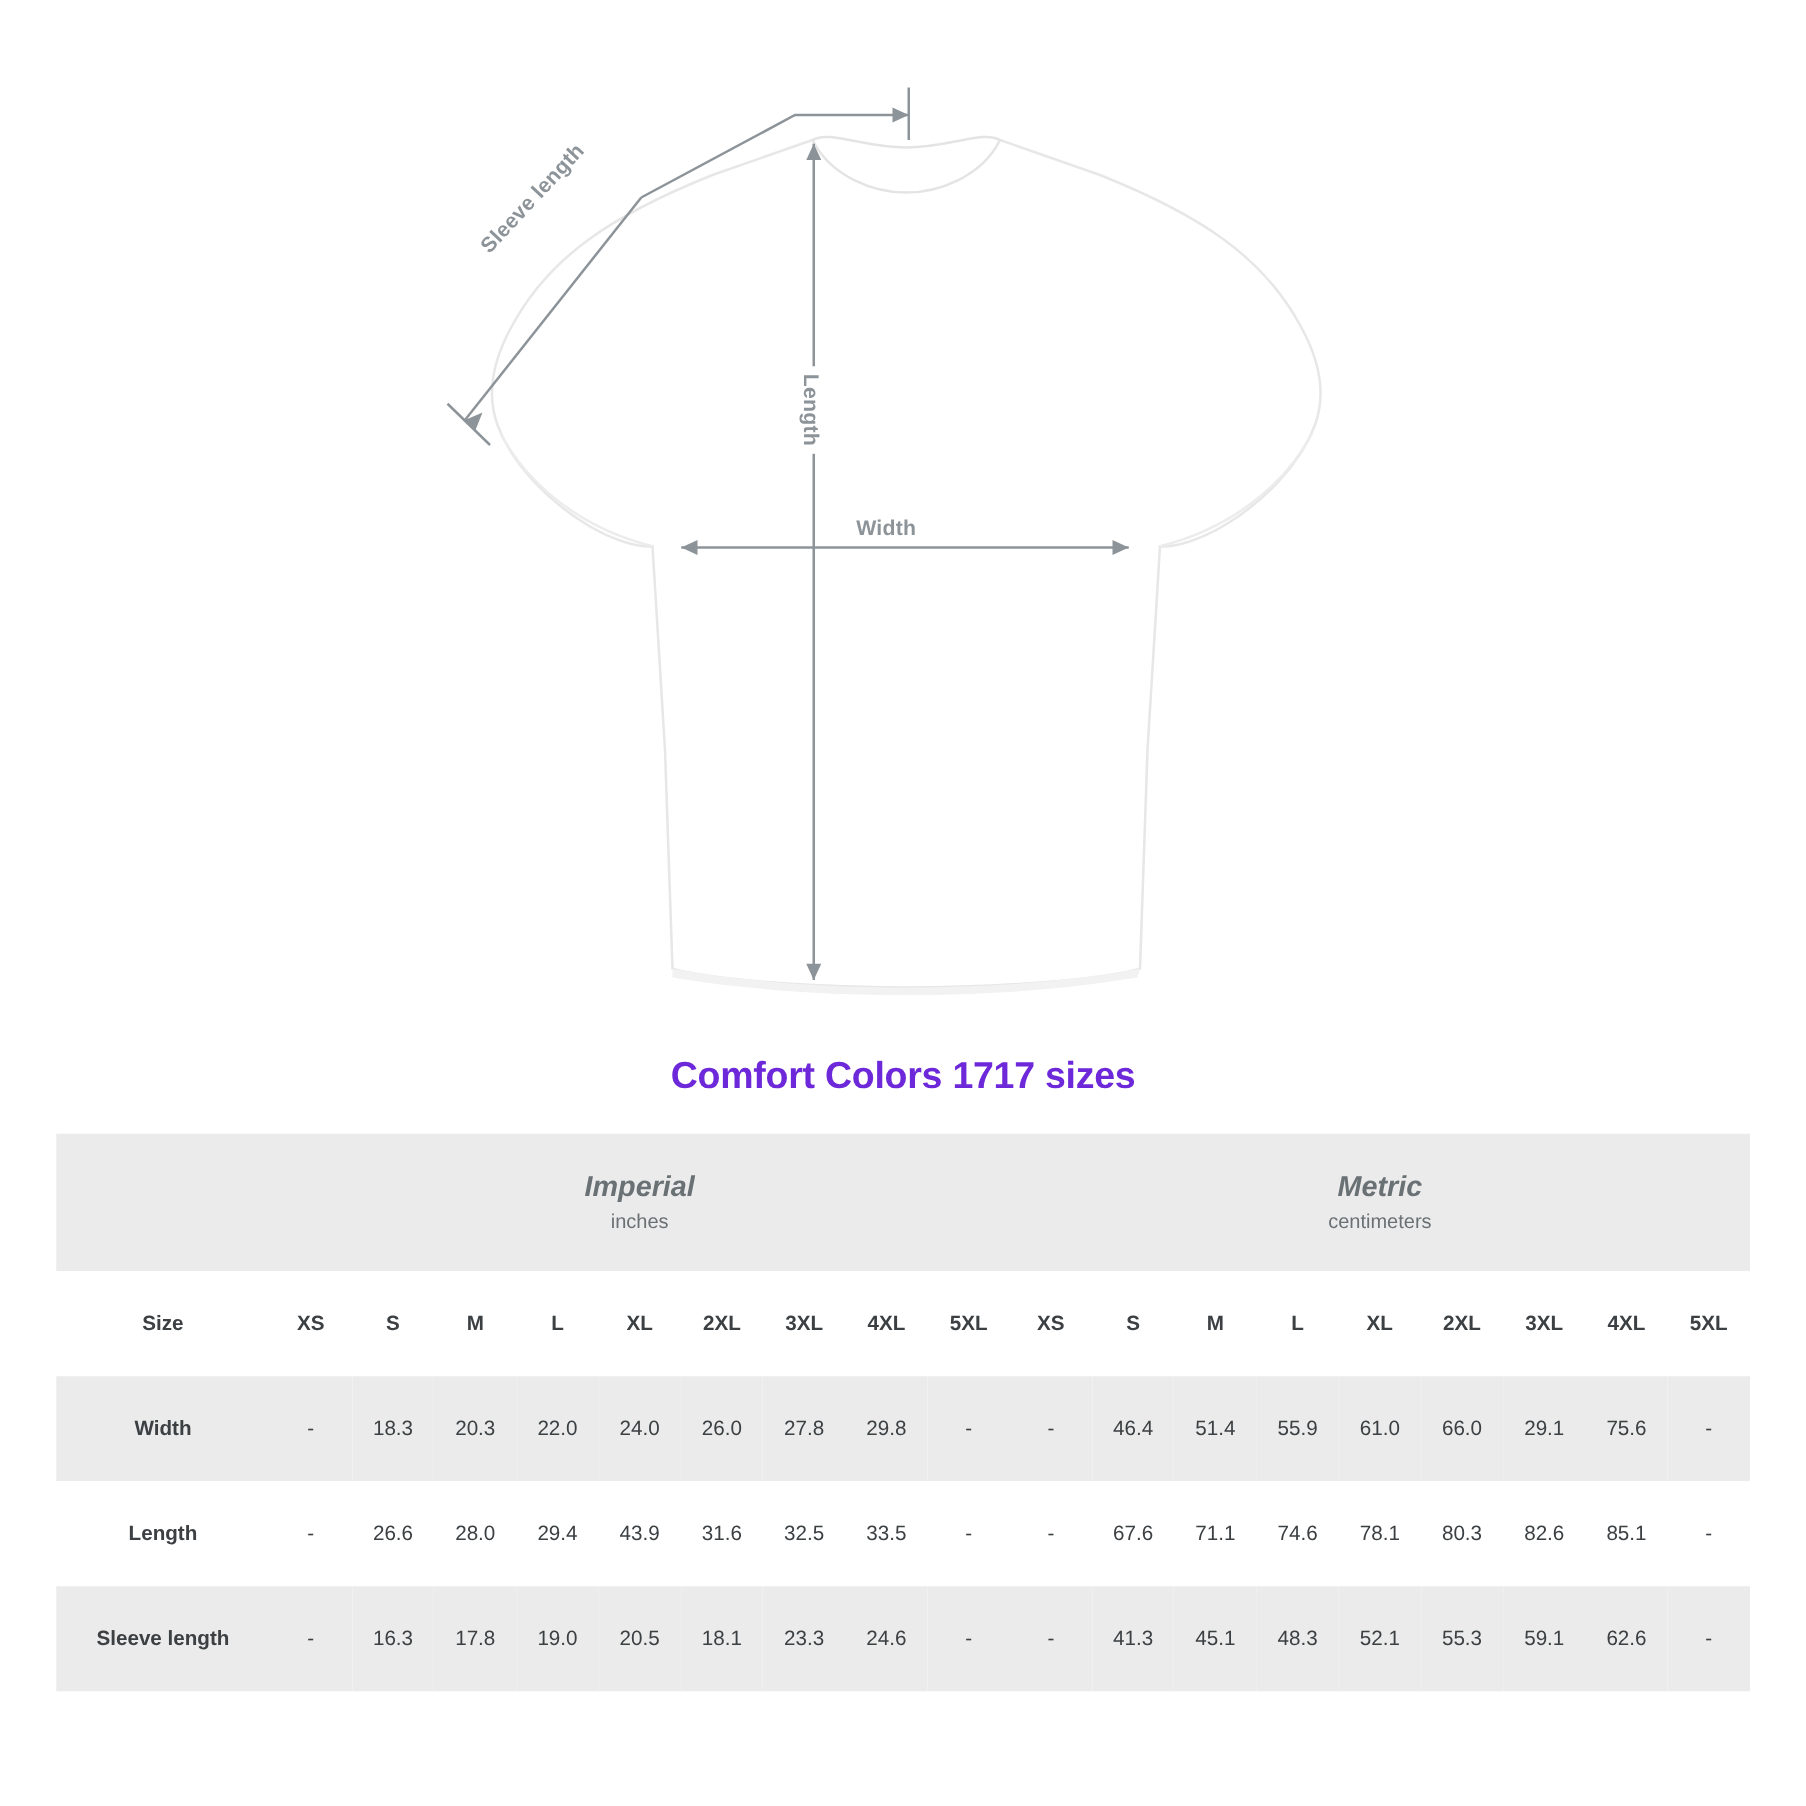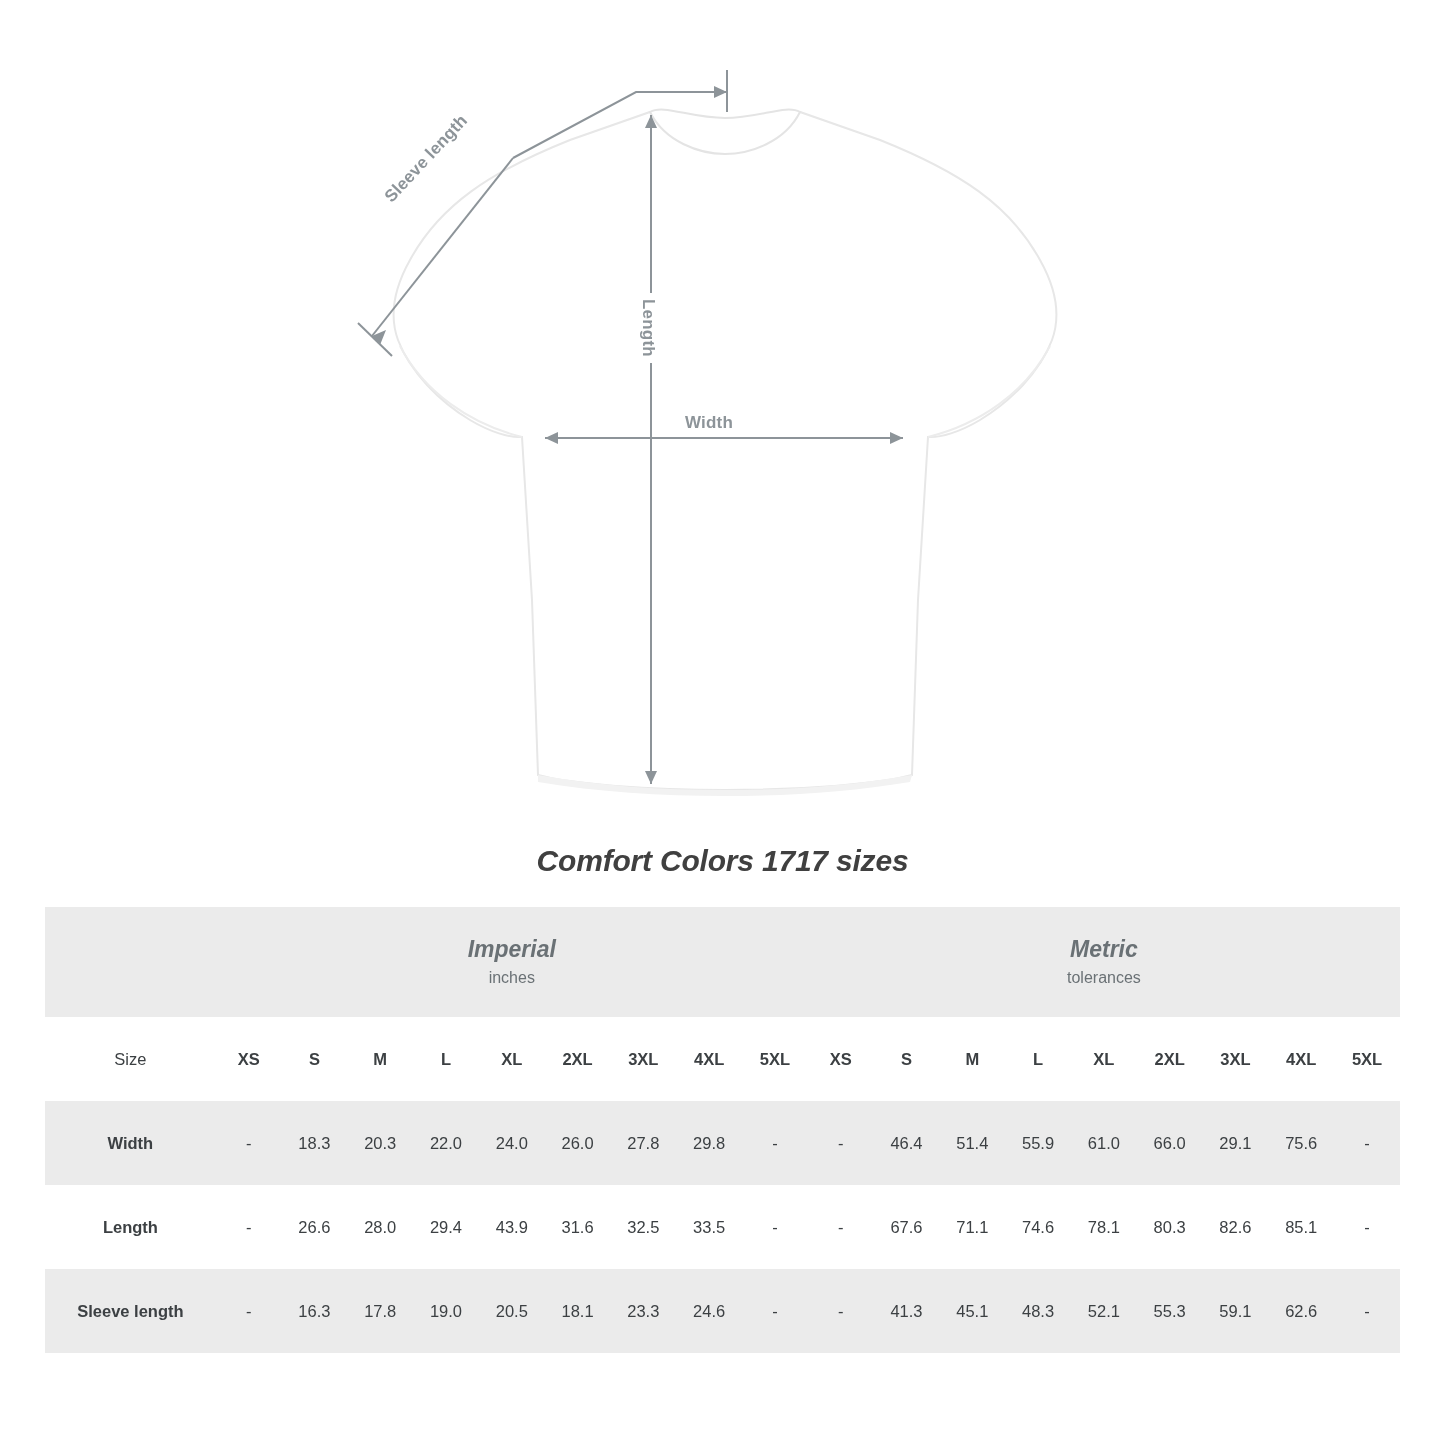--- a/index.html
+++ b/index.html
@@ -56,23 +56,22 @@
   }
 
   
   .title-block {
     text-align: center;
     margin-top: 14px;
   }
   .chart-title {
     font-size: 30px;
     font-weight: bold;
-    color: #404040;
+    color: #6d28d9;
     letter-spacing: -0.2px;
-    font-style: italic;
   }
   .chart-note {
     margin-top: 16px;
     font-size: 16.5px;
     font-style: italic;
     color: #5d6367;
   }
 
   
   .table-wrap {
@@ -110,21 +109,21 @@
   }
   .head-row td {
     height: 84px;
     background: #ffffff;
     font-weight: bold;
     font-size: 17px;
     color: #3c4043;
     vertical-align: middle;
   }
   .head-row td.rowlabel {
-    font-weight: normal;
+    font-weight: bold;
   }
   .data-row td {
     height: 84px;
     vertical-align: middle;
   }
   .row-shade td { background: #ebebeb; }
   .row-plain td { background: #ffffff; }
   .rowlabel {
     font-weight: bold;
     font-size: 17.5px;
@@ -219,21 +218,21 @@
     </colgroup>
     <tbody>
       <tr class="unit-row">
         <td></td>
         <td colspan="9">
           <div class="unit-name">Imperial</div>
           <div class="unit-sub">inches</div>
         </td>
         <td colspan="9">
           <div class="unit-name">Metric</div>
-          <div class="unit-sub">tolerances</div>
+          <div class="unit-sub">centimeters</div>
         </td>
       </tr>
 
       <tr class="head-row">
         <td class="rowlabel">Size</td>
         <td>XS</td>
         <td>S</td>
         <td>M</td>
         <td>L</td>
         <td>XL</td>

